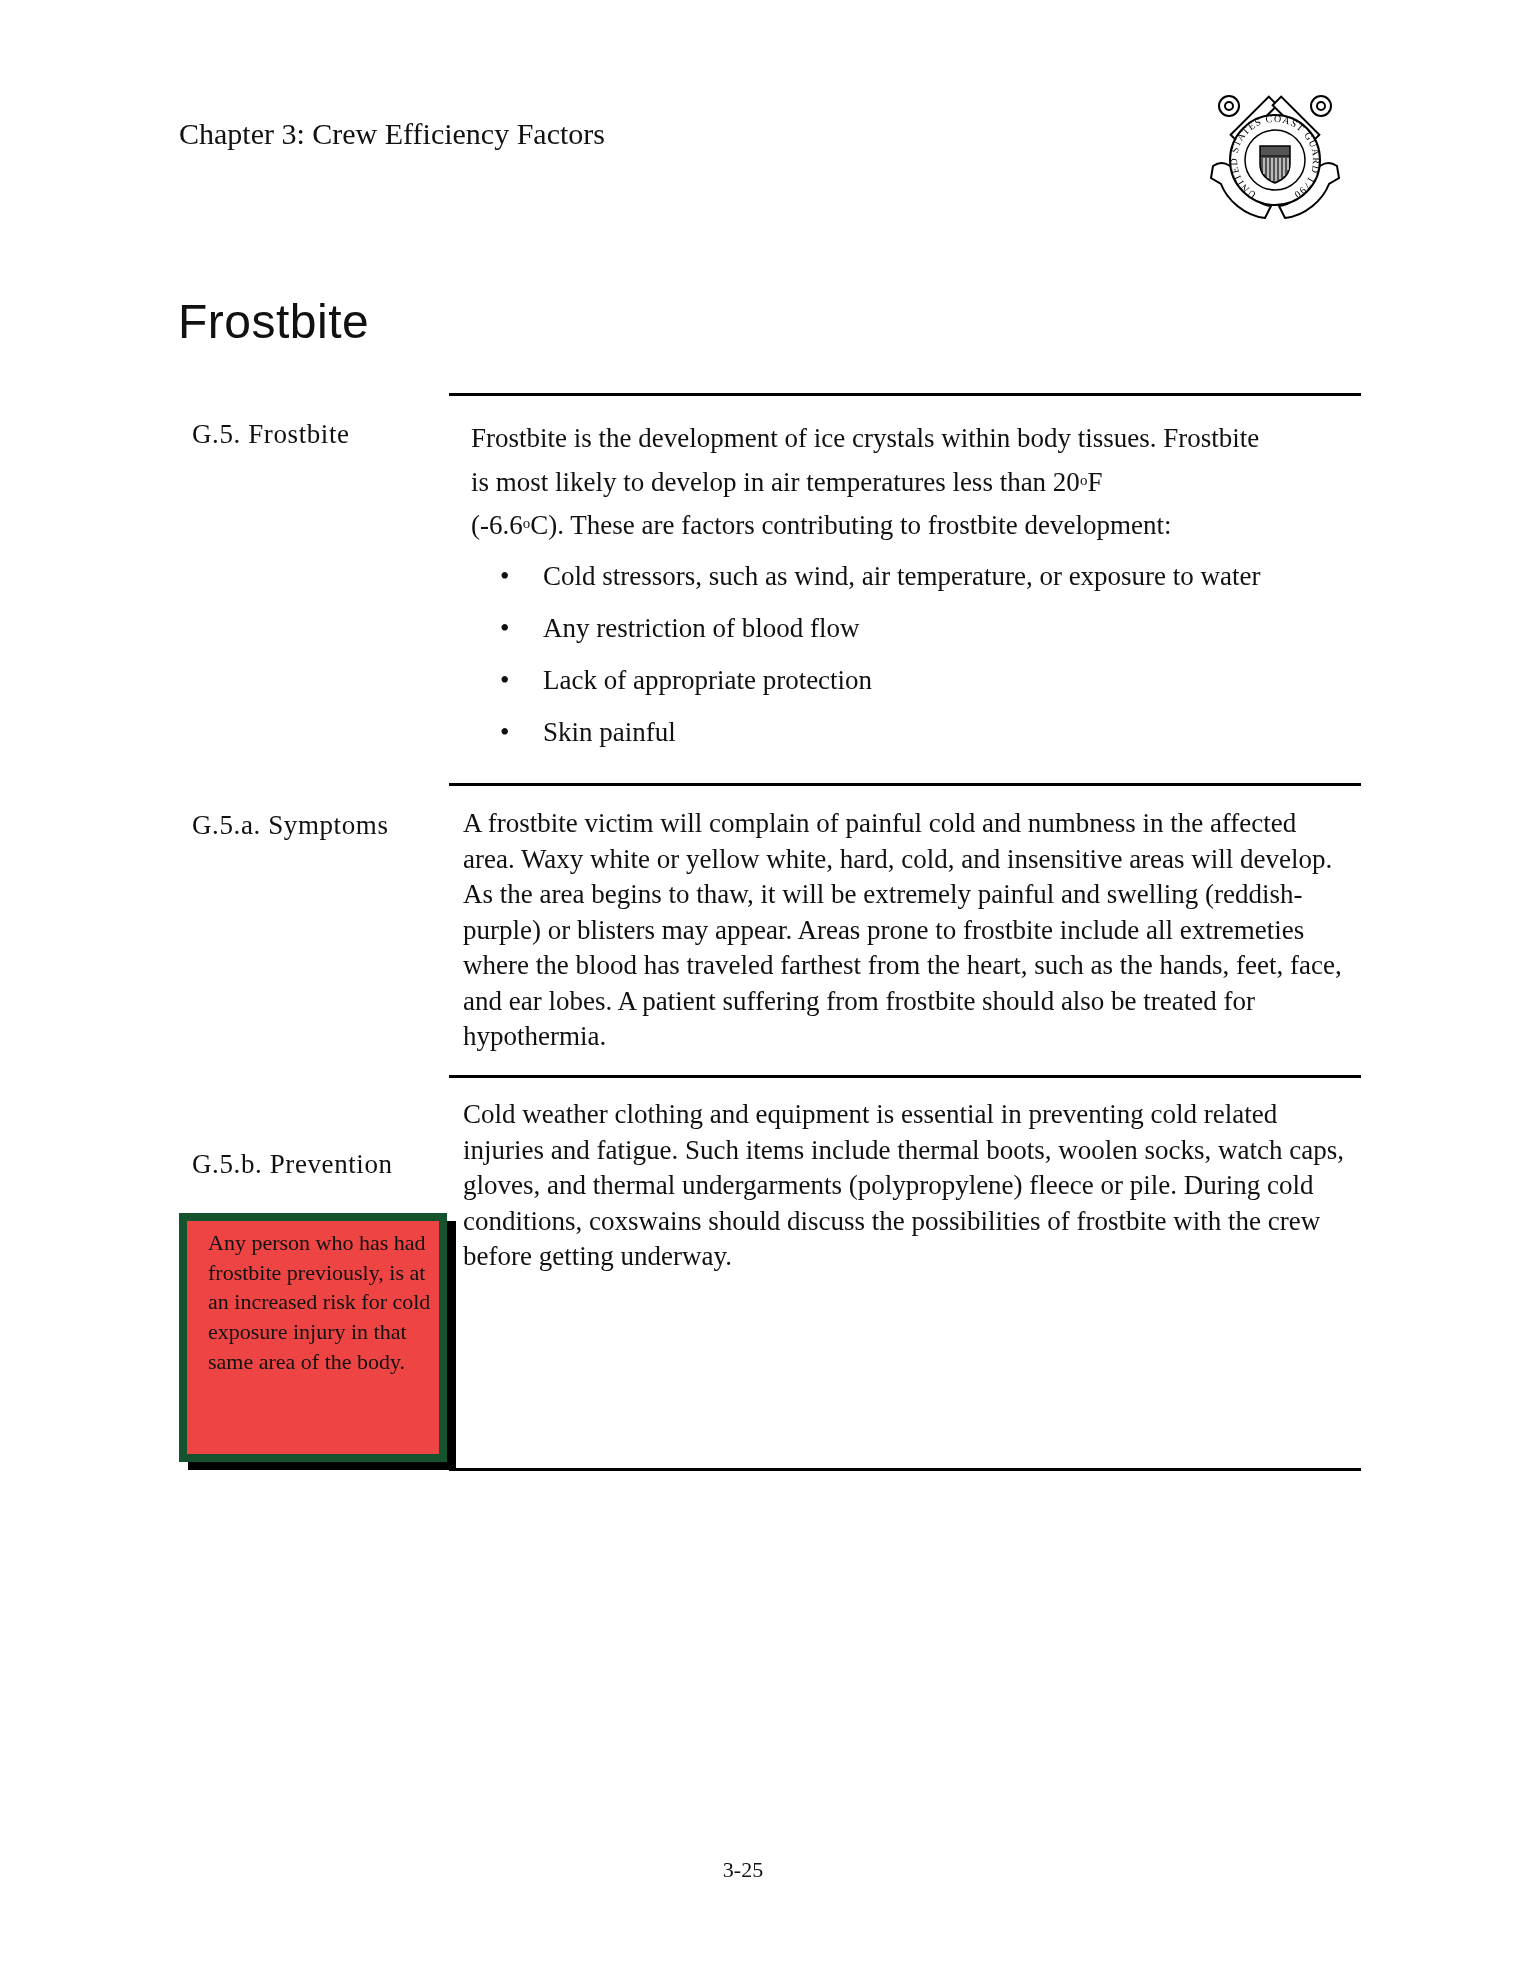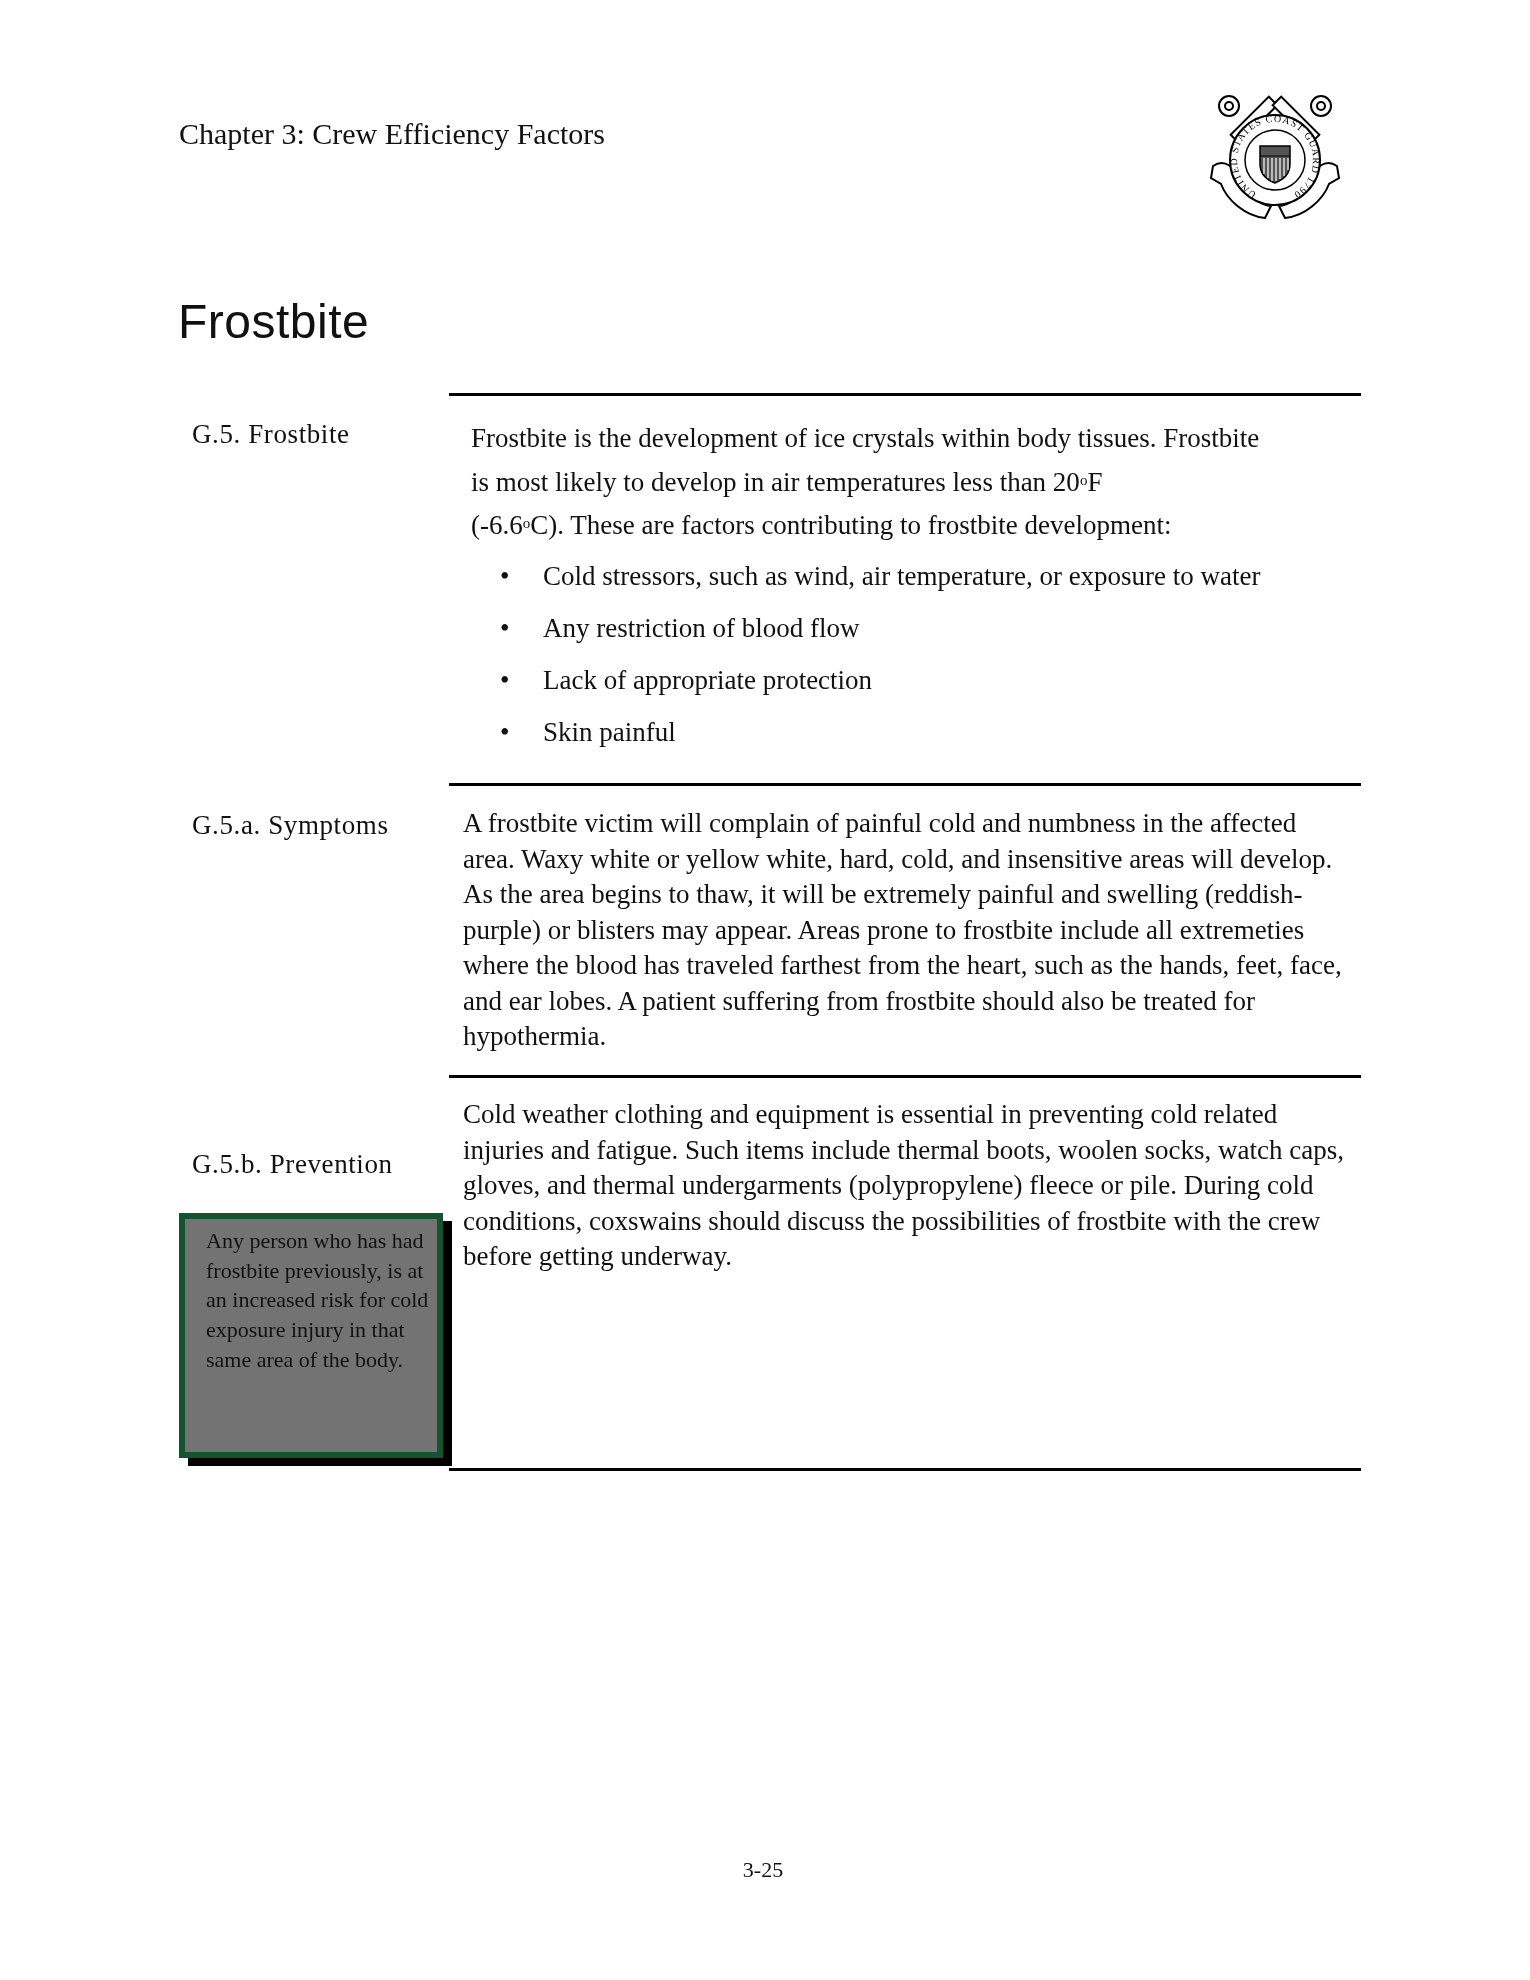--- a/index.html
+++ b/index.html
@@ -10,23 +10,23 @@
   .title { left:178px; top:298px; font-family:"Liberation Sans", sans-serif; font-size:48px; line-height:48px; letter-spacing:0.5px; white-space:nowrap; }
   .rule { left:449px; width:912px; height:3px; background:#000; }
   .label { left:192px; font-size:27px; line-height:32px; white-space:nowrap; letter-spacing:0.6px; }
   .body-text { left:463px; width:900px; font-size:27px; line-height:35.5px; }
   .body-text p { margin:8px; }
   .sup { font-size:15px; vertical-align:top; position:relative; top:-2px; }
   ul.bullets { list-style:none; margin:0; padding:0; position:absolute; left:500px; width:800px; font-size:27px; line-height:35.5px; }
   ul.bullets li { position:relative; padding-left:43px; margin-bottom:16.5px; }
   ul.bullets li .dot { position:absolute; left:0; top:0; }
   .caution-title { left:192px; top:1168px; font-size:32px; line-height:38px; letter-spacing:1px; white-space:nowrap;margin-top:36px; }
-  .caution-box { left:179px; top:1213px; width:252px; height:233px; border:6px solid #14532d; background:#737373; box-shadow:9px 8px 0 0 #000; box-sizing:content-box; }
+  .caution-box { left:179px; top:1213px; width:252px; height:233px; border:8px solid #14532d; background:#ef4444; box-shadow:9px 8px 0 0 #000; box-sizing:content-box; }
   .caution-box .txt { position:absolute; left:21px; top:7px; width:225px; font-size:22px; line-height:29.7px; }
-  .page-num { left:0; width:1486px; top:1857px; text-align:center; font-size:22px; line-height:26px;padding-left:20px; }
+  .page-num { left:0; width:1486px; top:1857px; text-align:center; font-size:22px; line-height:26px; }
 </style>
 </head>
 <body>
 
 <div class="abs header-text">Chapter 3:  Crew Efficiency Factors</div>
 
 <div class="abs logo">
   <svg width="140" height="140" viewBox="0 0 140 140" xmlns="http://www.w3.org/2000/svg">
 
     <g fill="#fff" stroke="#000" stroke-width="2">

